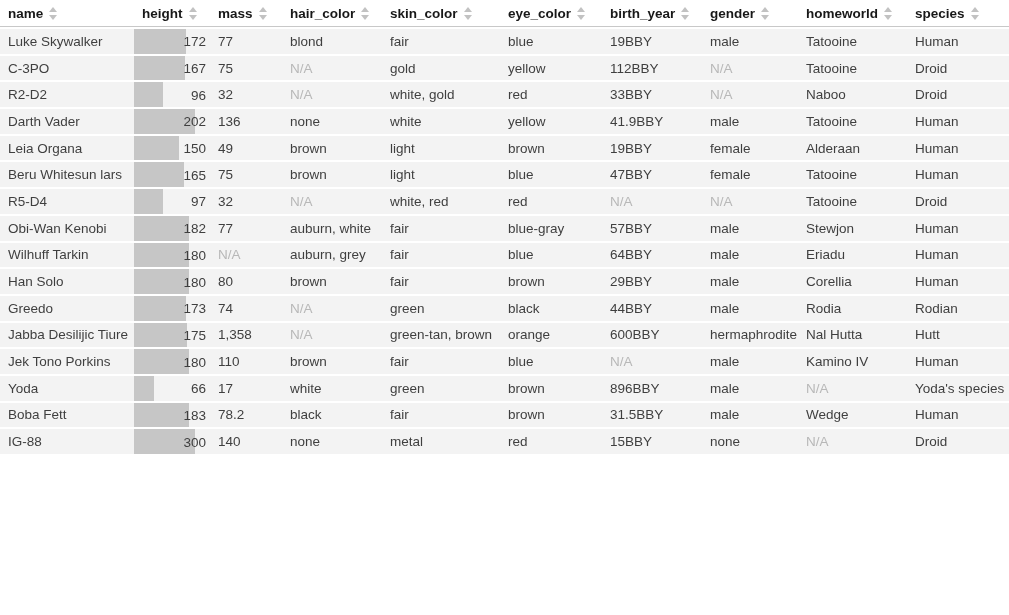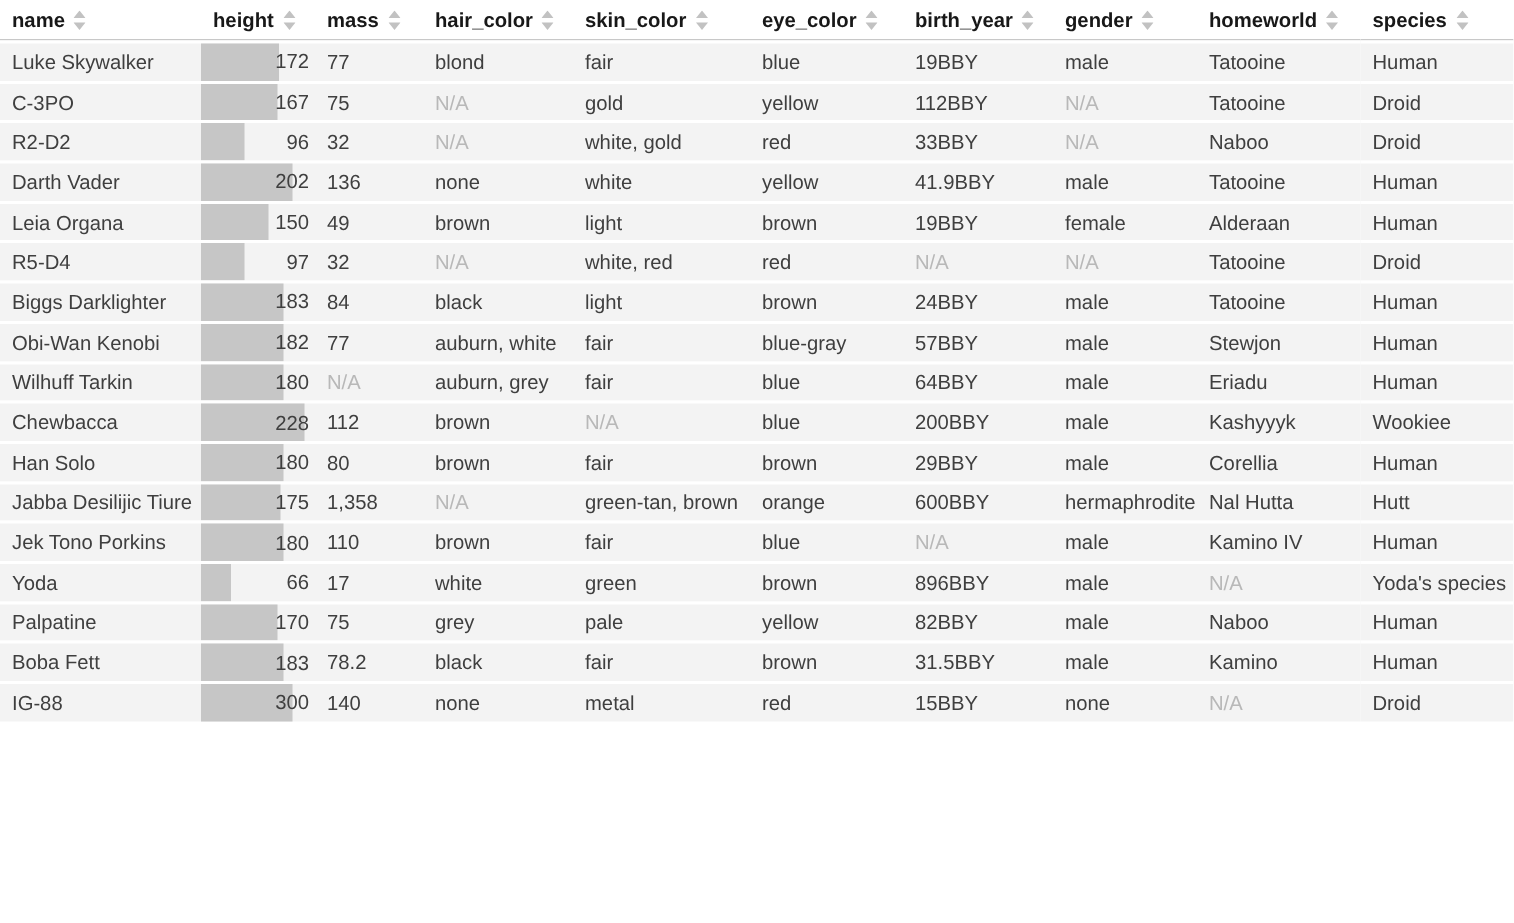--- a/index.html
+++ b/index.html
@@ -248,50 +248,50 @@
         <td>49</td>
         <td>brown</td>
         <td>light</td>
         <td>brown</td>
         <td>19BBY</td>
         <td>female</td>
         <td>Alderaan</td>
         <td>Human</td>
       </tr>
       <tr>
+        <td>Beru Whitesun lars</td>
+        <td class="height-cell">
+          <div class="hbar" style="width: 49.9px;"></div>
+          <span class="hval">165</span>
+        </td>
+        <td>75</td>
+        <td>brown</td>
+        <td>light</td>
+        <td>blue</td>
+        <td>47BBY</td>
+        <td>female</td>
+        <td>Tatooine</td>
+        <td>Human</td>
+      </tr>
+      <tr>
         <td>R5-D4</td>
         <td class="height-cell">
           <div class="hbar" style="width: 29.4px;"></div>
           <span class="hval">97</span>
         </td>
         <td>32</td>
         <td class="na">N/A</td>
         <td>white, red</td>
         <td>red</td>
         <td class="na">N/A</td>
         <td class="na">N/A</td>
         <td>Tatooine</td>
         <td>Droid</td>
       </tr>
       <tr>
-        <td>Biggs Darklighter</td>
-        <td class="height-cell">
-          <div class="hbar" style="width: 55.4px;"></div>
-          <span class="hval">183</span>
-        </td>
-        <td>84</td>
-        <td>black</td>
-        <td>light</td>
-        <td>brown</td>
-        <td>24BBY</td>
-        <td>male</td>
-        <td>Tatooine</td>
-        <td>Human</td>
-      </tr>
-      <tr>
         <td>Obi-Wan Kenobi</td>
         <td class="height-cell">
           <div class="hbar" style="width: 55.1px;"></div>
           <span class="hval">182</span>
         </td>
         <td>77</td>
         <td>auburn, white</td>
         <td>fair</td>
         <td>blue-gray</td>
         <td>57BBY</td>
@@ -308,48 +308,48 @@
         <td class="na">N/A</td>
         <td>auburn, grey</td>
         <td>fair</td>
         <td>blue</td>
         <td>64BBY</td>
         <td>male</td>
         <td>Eriadu</td>
         <td>Human</td>
       </tr>
       <tr>
-        <td>Chewbacca</td>
-        <td class="height-cell">
-          <div class="hbar" style="width: 69px;"></div>
-          <span class="hval">228</span>
-        </td>
-        <td>112</td>
-        <td>brown</td>
-        <td class="na">N/A</td>
-        <td>blue</td>
-        <td>200BBY</td>
-        <td>male</td>
-        <td>Kashyyyk</td>
-        <td>Wookiee</td>
-      </tr>
-      <tr>
         <td>Han Solo</td>
         <td class="height-cell">
           <div class="hbar" style="width: 54.5px;"></div>
           <span class="hval">180</span>
         </td>
         <td>80</td>
         <td>brown</td>
         <td>fair</td>
         <td>brown</td>
         <td>29BBY</td>
         <td>male</td>
         <td>Corellia</td>
         <td>Human</td>
+      </tr>
+      <tr>
+        <td>Greedo</td>
+        <td class="height-cell">
+          <div class="hbar" style="width: 52.4px;"></div>
+          <span class="hval">173</span>
+        </td>
+        <td>74</td>
+        <td class="na">N/A</td>
+        <td>green</td>
+        <td>black</td>
+        <td>44BBY</td>
+        <td>male</td>
+        <td>Rodia</td>
+        <td>Rodian</td>
       </tr>
       <tr>
         <td>Jabba Desilijic Tiure</td>
         <td class="height-cell">
           <div class="hbar" style="width: 53px;"></div>
           <span class="hval">175</span>
         </td>
         <td>1,358</td>
         <td class="na">N/A</td>
         <td>green-tan, brown</td>
@@ -383,47 +383,32 @@
         <td>17</td>
         <td>white</td>
         <td>green</td>
         <td>brown</td>
         <td>896BBY</td>
         <td>male</td>
         <td class="na">N/A</td>
         <td>Yoda's species</td>
       </tr>
       <tr>
-        <td>Palpatine</td>
-        <td class="height-cell">
-          <div class="hbar" style="width: 51.4px;"></div>
-          <span class="hval">170</span>
-        </td>
-        <td>75</td>
-        <td>grey</td>
-        <td>pale</td>
-        <td>yellow</td>
-        <td>82BBY</td>
-        <td>male</td>
-        <td>Naboo</td>
-        <td>Human</td>
-      </tr>
-      <tr>
         <td>Boba Fett</td>
         <td class="height-cell">
           <div class="hbar" style="width: 55.4px;"></div>
           <span class="hval">183</span>
         </td>
         <td>78.2</td>
         <td>black</td>
         <td>fair</td>
         <td>brown</td>
         <td>31.5BBY</td>
         <td>male</td>
-        <td>Kamino</td>
+        <td>Wedge</td>
         <td>Human</td>
       </tr>
       <tr>
         <td>IG-88</td>
         <td class="height-cell">
           <div class="hbar" style="width: 60.5px;"></div>
           <span class="hval">300</span>
         </td>
         <td>140</td>
         <td>none</td>

